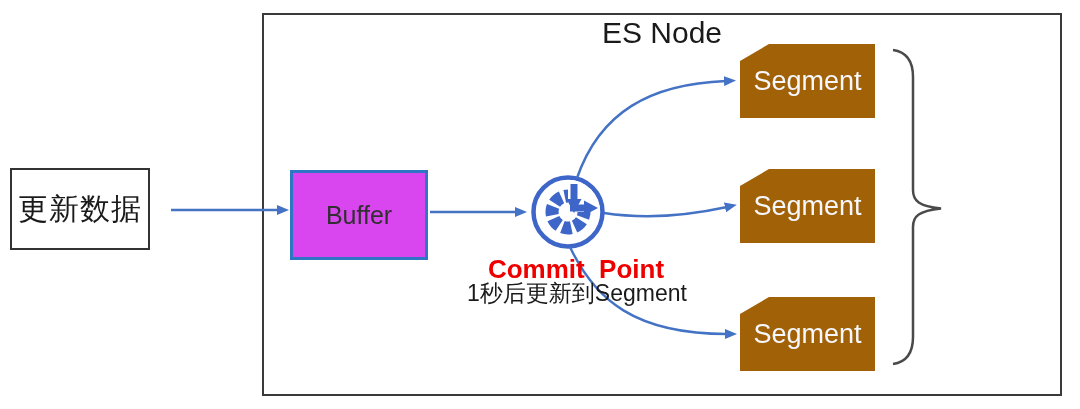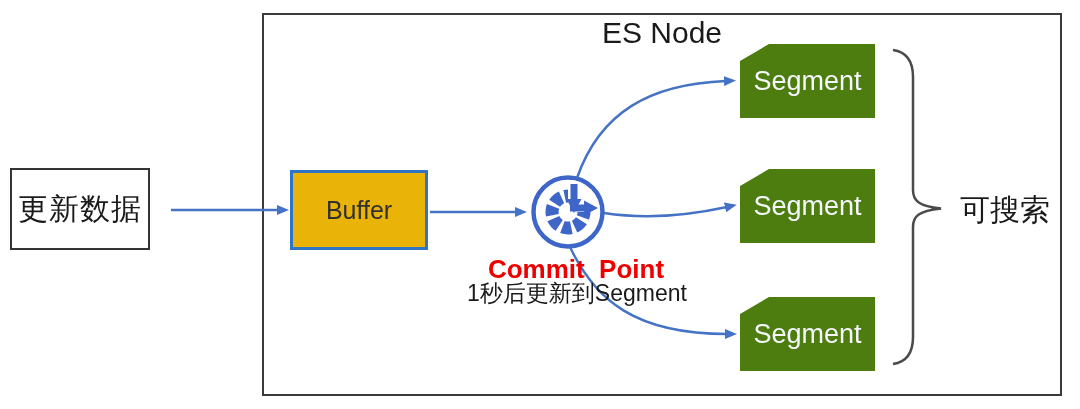--- a/index.html
+++ b/index.html
@@ -11,25 +11,25 @@
 
   
   .es-node{left:262px;top:13px;width:800px;height:383px;border:2px solid #3a3a3a;background:#ffffff;z-index:1;}
   .es-title{left:262px;top:16px;width:800px;text-align:center;font-size:30px;color:#1a1a1a;z-index:2;}
 
   
   .source-box{left:10px;top:168px;width:140px;height:82px;border:2px solid #333333;background:#ffffff;
     display:flex;align-items:center;justify-content:center;font-size:30px;letter-spacing:1px;z-index:2;}
 
   
-  .buffer-box{left:290px;top:170px;width:138px;height:80px;border:3px solid #2e75c6;background:#eab308;
+  .buffer-box{left:290px;top:170px;width:138px;height:90px;border:3px solid #2e75c6;background:#d946ef;
     display:flex;align-items:center;justify-content:center;font-size:25px;color:#303030;z-index:2;}
 
   
-  .segment{left:740px;width:135px;height:74px;background:#4d7c0f;
+  .segment{left:740px;width:135px;height:74px;background:#a16207;
     clip-path:polygon(29px 0, 100% 0, 100% 100%, 0 100%, 0 17px);
     display:flex;align-items:center;justify-content:center;
     font-size:27px;color:#f5f7fc;z-index:2;}
   .segment.s1{top:44px;}
   .segment.s2{top:169px;}
   .segment.s3{top:297px;}
 
   
   .commit-label{left:476px;top:254px;width:200px;text-align:center;font-size:26px;font-weight:600;
     color:#ee0000;white-space:pre;z-index:4;}
@@ -64,21 +64,20 @@
   <div class="abs segment s2">
     <span>Segment</span>
   </div>
   <div class="abs segment s3">
     <span>Segment</span>
   </div>
 
   <div class="abs commit-label">Commit  Point</div>
   <div class="abs commit-sub">1秒后更新到Segment</div>
 
-  <div class="abs brace-label">可搜索</div>
 
   <svg class="abs clock-icon" viewBox="0 0 80 80">
     <circle cx="40" cy="40" r="34.5" fill="#ffffff" stroke="#3e66c9" stroke-width="4.5"></circle>
     <circle cx="40" cy="40" r="16" fill="none" stroke="#3e66c9" stroke-width="13" stroke-dasharray="9 3.5" transform="rotate(-12 40 40)"></circle>
     <path d="M40,40 L40,8 A32,32 0 0 1 72,40 Z" fill="#ffffff"></path>
     <g>
       <line x1="46" y1="12" x2="46" y2="29" stroke="#3e66c9" stroke-width="7"></line>
       <polygon points="38.5,27 53.5,27 46,41" fill="#3e66c9"></polygon>
     </g>
     <g>

